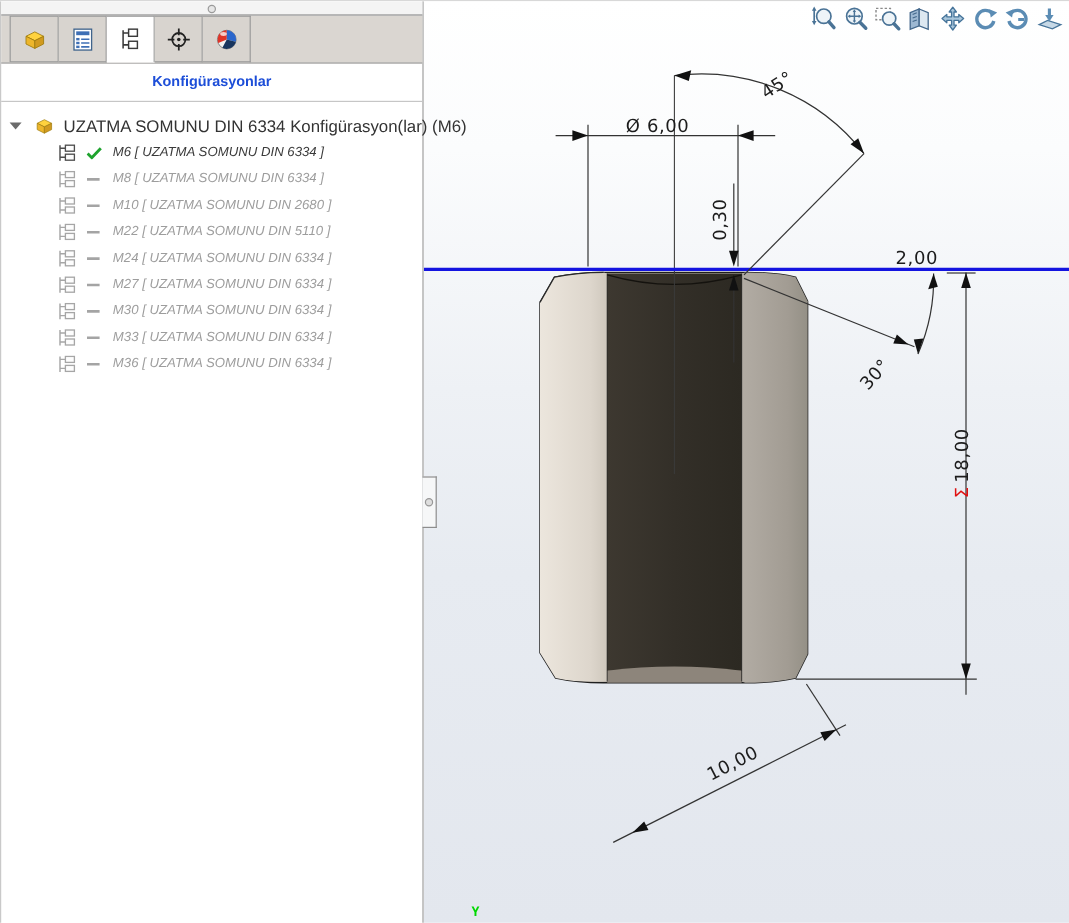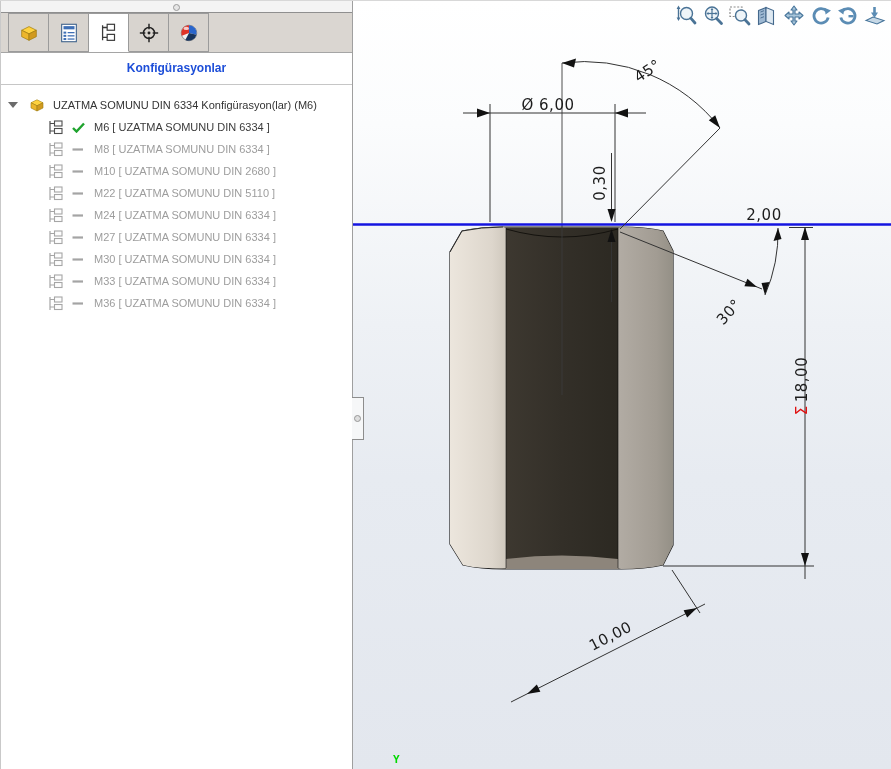--- a/index.html
+++ b/index.html
@@ -35,26 +35,26 @@
     text-align:center;font-size:12px;font-weight:bold;color:#1d4ed8;
     padding:8px 0 9px 0;border-bottom:1px solid #c6c6c6;
   }
   .tree{padding-top:9px;}
   .tree-root-row{display:flex;align-items:center;height:22px;padding-left:7px;cursor:pointer;}
   .collapse-arrow{
     width:0;height:0;border-left:5px solid transparent;border-right:5px solid transparent;
     border-top:6px solid #6b6b6b;margin-right:9px;
   }
   .root-part-icon{width:20px;height:18px;margin-right:6px;flex:0 0 auto;}
-  .tree-root-label{font-size:11px;color:#333;white-space:nowrap;}
+  .tree-root-label{font-size:14px;color:#333;white-space:nowrap;}
   .tree-row{display:flex;align-items:center;height:22px;padding-left:47px;cursor:pointer;white-space:nowrap;}
   .tree-row .cfg-icon{width:17px;height:15px;margin-right:7px;color:#a6a6a6;flex:0 0 auto;}
   .tree-row.active .cfg-icon{color:#4d4d4d;}
   .tree-row .status-icon{width:14px;margin-right:8px;display:flex;align-items:center;flex:0 0 auto;}
-  .tree-row .row-label{font-size:11px;color:#9d9d9d;}
+  .tree-row .row-label{font-size:11px;color:#9d9d9d;font-style:italic;}
   .tree-row.active .row-label{color:#3a3a3a;}
   
   .panel-splitter{
     position:absolute;left:352px;top:396px;width:11px;height:41px;
     background:#f6f7f8;border:1px solid #8d8d8d;border-left:none;z-index:6;cursor:ew-resize;
   }
   .panel-splitter .grip-dot{
     position:absolute;left:2px;top:17px;width:5px;height:5px;border-radius:50%;
     background:#dedede;border:1px solid #979797;
   }

